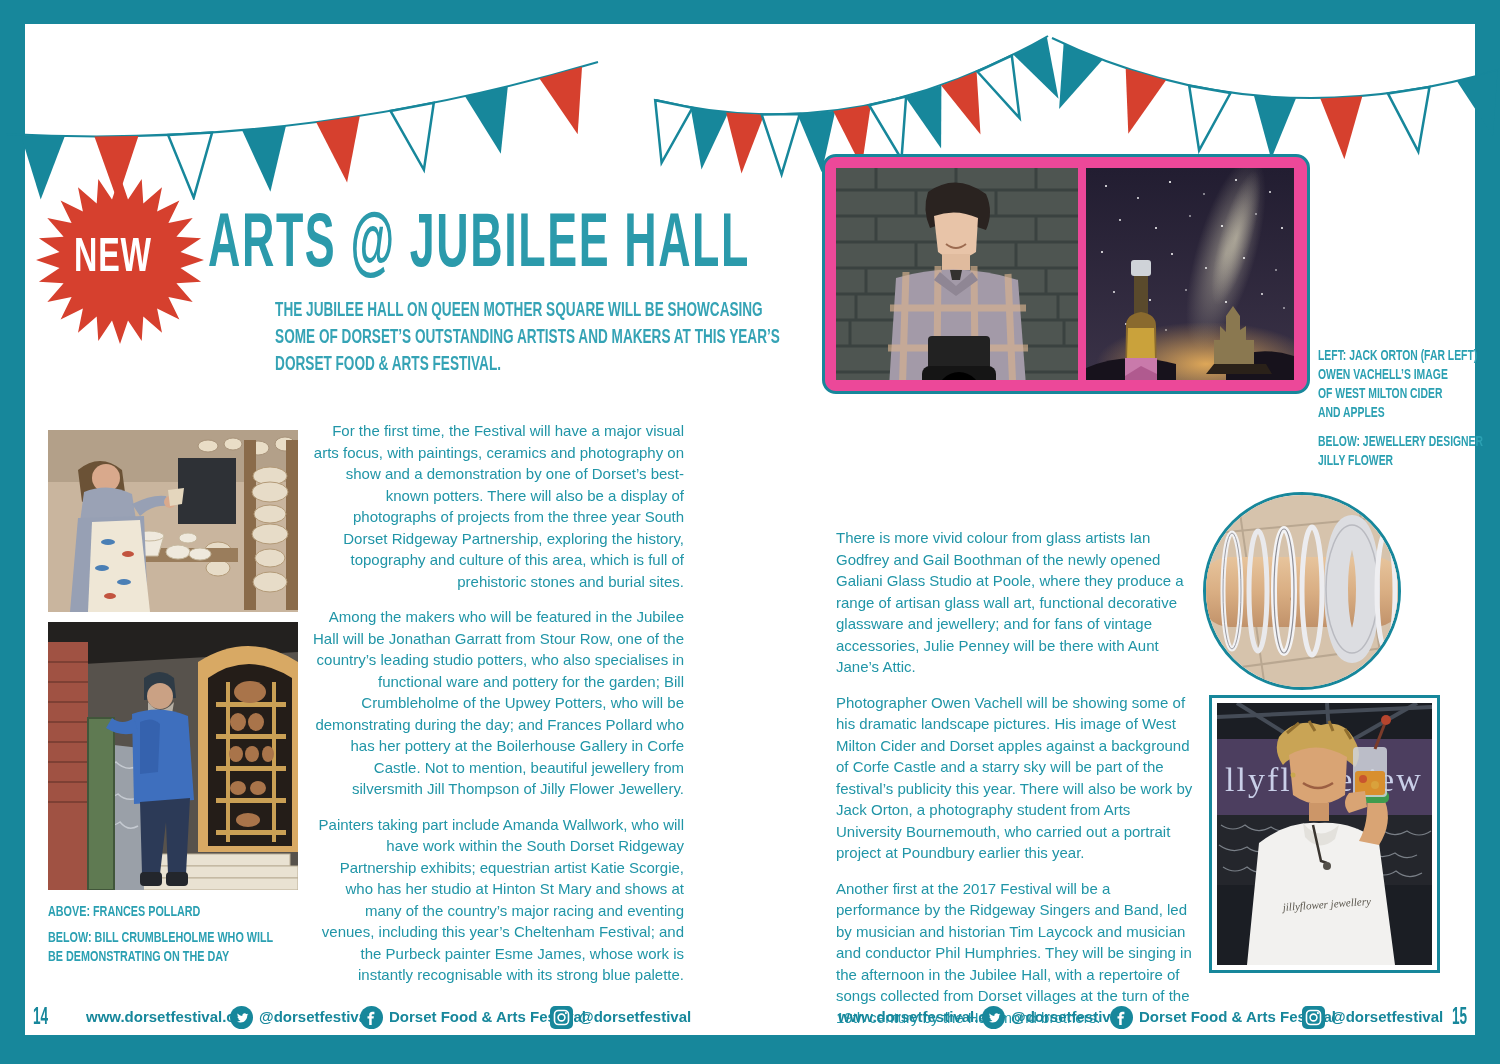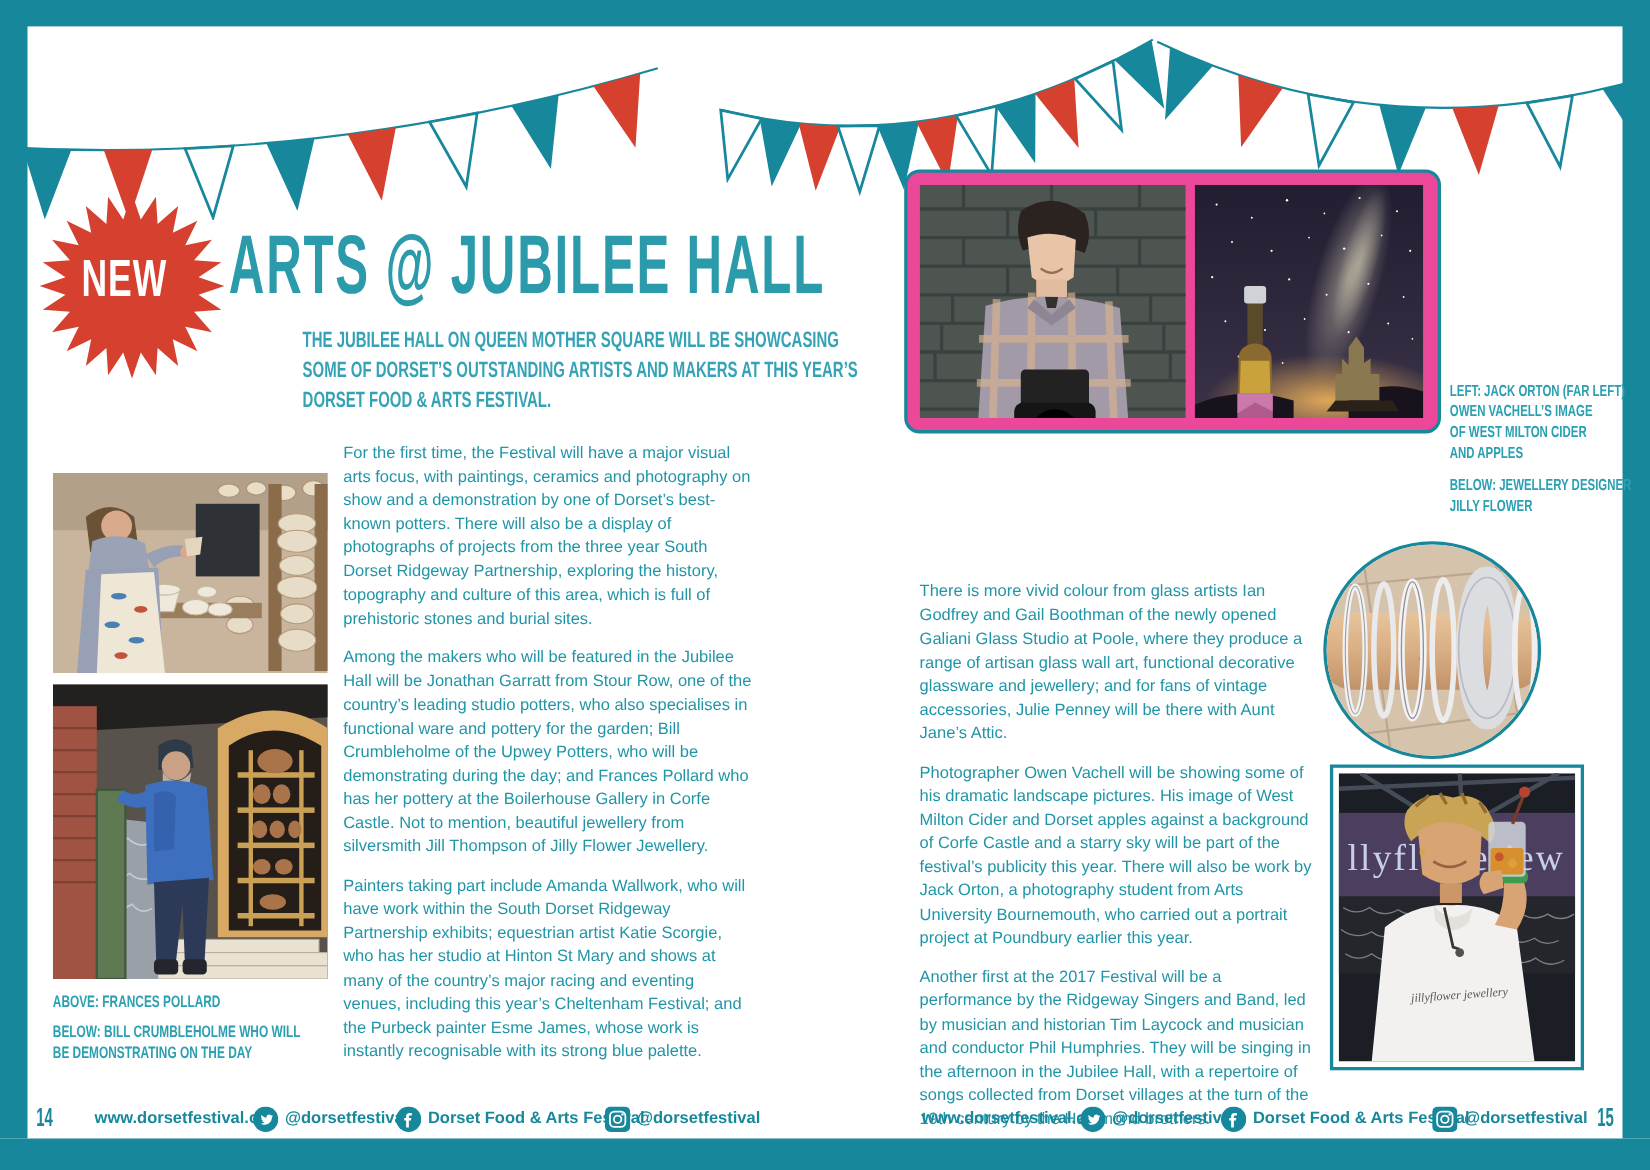--- a/index.html
+++ b/index.html
@@ -20,21 +20,21 @@
         letter-spacing:1px;transform:scale(.85,1.25);transform-origin:0 0;}
 
   .hand{font-weight:700;white-space:nowrap;transform-origin:0 0;}
   .title{position:absolute;left:208px;top:196px;font-size:56px;letter-spacing:2px;
         color:var(--title);transform:scale(.8,1.35);}
   .subtitle{position:absolute;left:212px;top:302px;font-size:17px;line-height:23px;
         color:#35a3b5;transform:scale(.8,1.18);}
   .subtitle div{white-space:nowrap;font-weight:700;}
 
   .bodycol{position:absolute;font-size:15px;line-height:21.5px;color:var(--body_text);}
-  .col-left{left:312px;top:401px;width:372px;}
+  .col-left{left:312px;top:420px;width:372px;text-align:right;}
   .col-right{left:836px;top:488px;width:362px;margin-top:39px;}
   .bodycol p{margin:0 0 14px 0;}
 
   .photo{position:absolute;overflow:hidden;}
   .photo svg{display:block;}
   .p-frances{left:48px;top:430px;width:250px;height:182px;}
   .p-bill{left:48px;top:622px;width:250px;height:268px;}
 
   .caption{position:absolute;font-size:13.5px;line-height:17px;color:#2ba0b2;
         font-weight:700;transform:scale(.8,1.12);transform-origin:0 0;}

